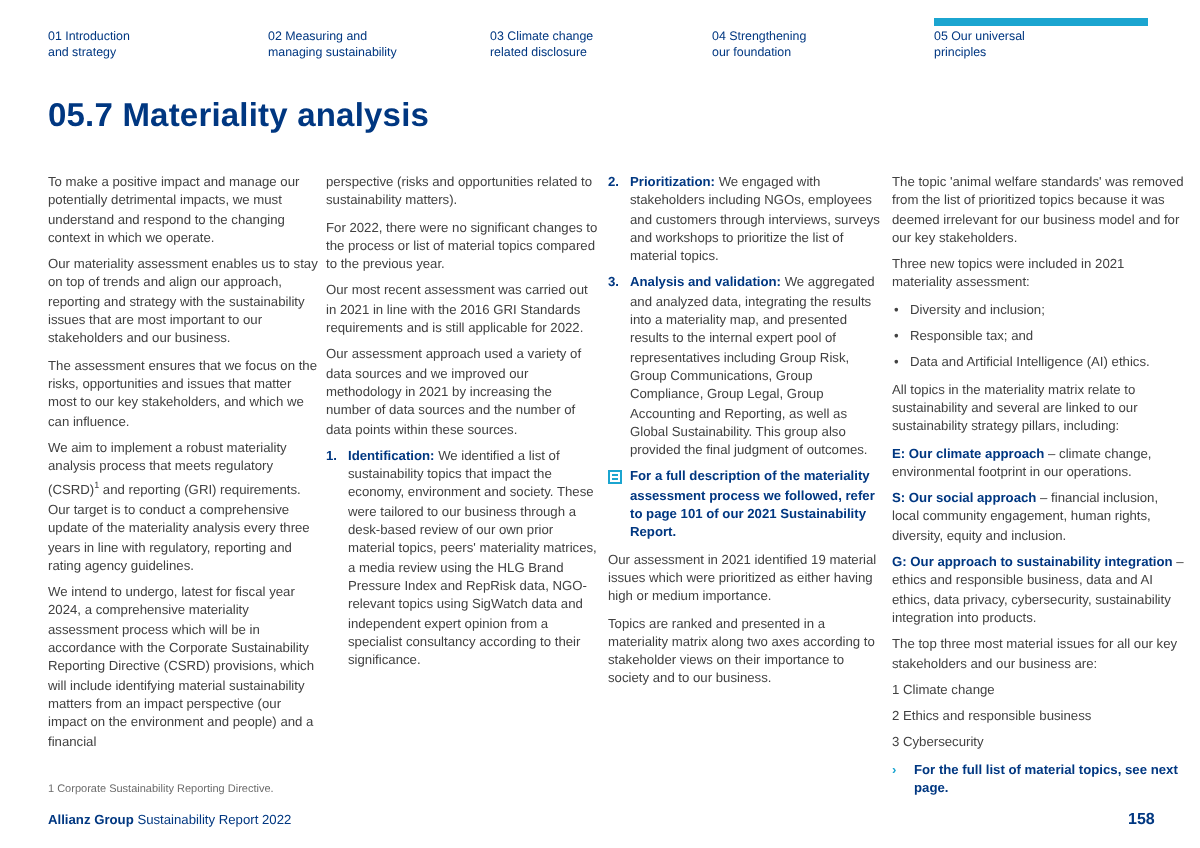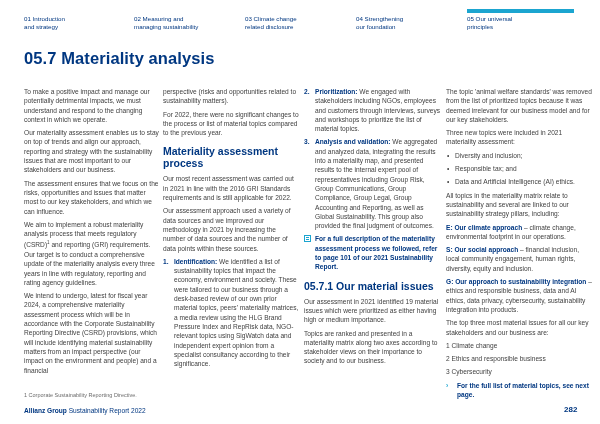--- a/index.html
+++ b/index.html
@@ -76,21 +76,20 @@
   <p>To make a positive impact and manage our potentially detrimental impacts, we must understand and respond to the changing context in which we operate.</p>
   <p>Our materiality assessment enables us to stay on top of trends and align our approach, reporting and strategy with the sustainability issues that are most important to our stakeholders and our business.</p>
   <p>The assessment ensures that we focus on the risks, opportunities and issues that matter most to our key stakeholders, and which we can influence.</p>
   <p><span>We aim to implement a robust materiality analysis process that meets regulatory (CSRD)</span><sup style="font-size:4.5px">1</sup><span> and reporting (GRI) requirements. Our target is to conduct a comprehensive update of the materiality analysis every three years in line with regulatory, reporting and rating agency guidelines.</span></p>
   <p>We intend to undergo, latest for fiscal year 2024, a comprehensive materiality assessment process which will be in accordance with the Corporate Sustainability Reporting Directive (CSRD) provisions, which will include identifying material sustainability matters from an impact perspective (our impact on the environment and people) and a financial</p>
 </div>
 
 <div class="col c2">
   <p>perspective (risks and opportunities related to sustainability matters).</p>
   <p>For 2022, there were no significant changes to the process or list of material topics compared to the previous year.</p>
-  <h2 class="sub">Materiality assessment process</h2>
   <p>Our most recent assessment was carried out in 2021 in line with the 2016 GRI Standards requirements and is still applicable for 2022.</p>
   <p>Our assessment approach used a variety of data sources and we improved our methodology in 2021 by increasing the number of data sources and the number of data points within these sources.</p>
   <div class="ol-item">
     <span class="num">1.</span>
     <b>Identification:</b><span> We identified a list of sustainability topics that impact the economy, environment and society. These were tailored to our business through a desk-based review of our own prior material topics, peers' materiality matrices, a media review using the HLG Brand Pressure Index and RepRisk data, NGO-relevant topics using SigWatch data and independent expert opinion from a specialist consultancy according to their significance.</span>
   </div>
 </div>
 
 <div class="col c3">
   <div class="ol-item">
@@ -98,21 +97,20 @@
     <b>Prioritization:</b><span> We engaged with stakeholders including NGOs, employees and customers through interviews, surveys and workshops to prioritize the list of material topics.</span>
   </div>
   <div class="ol-item">
     <span class="num">3.</span>
     <b>Analysis and validation:</b><span> We aggregated and analyzed data, integrating the results into a materiality map, and presented results to the internal expert pool of representatives including Group Risk, Group Communications, Group Compliance, Group Legal, Group Accounting and Reporting, as well as Global Sustainability. This group also provided the final judgment of outcomes.</span>
   </div>
   <div class="ref">
     <span class="ico"></span>
     <span>For a full description of the materiality assessment process we followed, refer to page 101 of our 2021 Sustainability Report.</span>
   </div>
-  <h2 class="sub">05.7.1 Our material issues</h2>
   <p>Our assessment in 2021 identified 19 material issues which were prioritized as either having high or medium importance.</p>
   <p>Topics are ranked and presented in a materiality matrix along two axes according to stakeholder views on their importance to society and to our business.</p>
 </div>
 
 <div class="col c4">
   <p>The topic 'animal welfare standards' was removed from the list of prioritized topics because it was deemed irrelevant for our business model and for our key stakeholders.</p>
   <p>Three new topics were included in 2021 materiality assessment:</p>
   <div class="bul">Diversity and inclusion;</div>
   <div class="bul">Responsible tax; and</div>
   <div class="bul">Data and Artificial Intelligence (AI) ethics.</div>
@@ -125,13 +123,13 @@
   <div class="plain">2 Ethics and responsible business</div>
   <div class="plain">3 Cybersecurity</div>
   <div class="next">
     <span class="chev">›</span>
     <span>For the full list of material topics, see next page.</span>
   </div>
 </div>
 
 <div class="footnote">1  Corporate Sustainability Reporting Directive.</div>
 <div class="footer-left"><b>Allianz Group</b><span> Sustainability Report 2022</span></div>
-<div class="page-num">282</div>
+<div class="page-num">158</div>
 
 </body></html>

